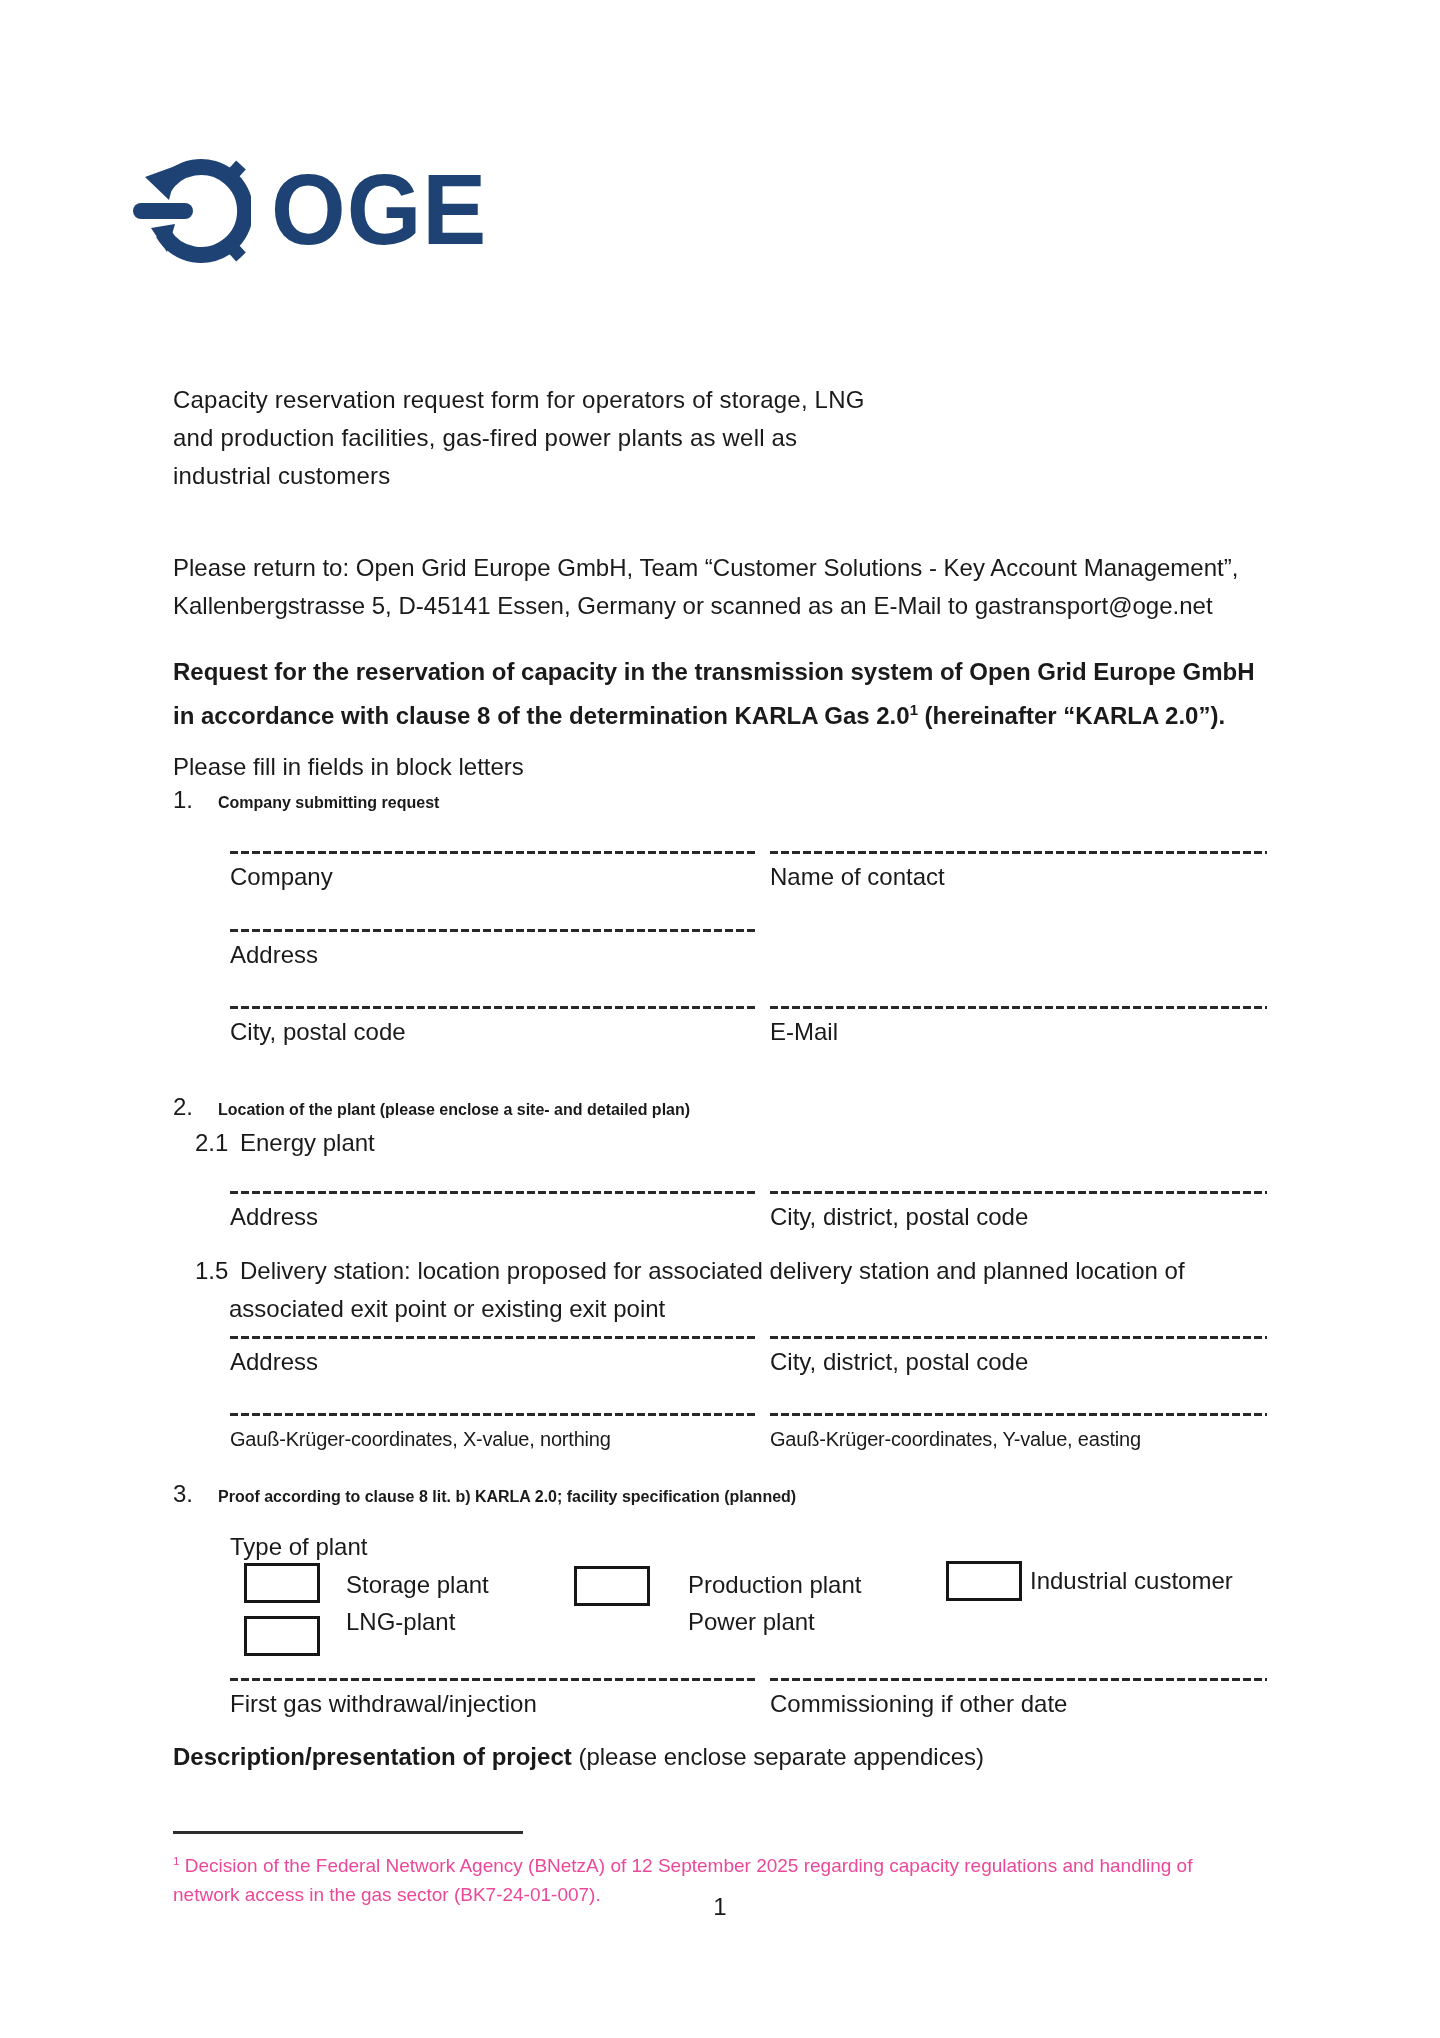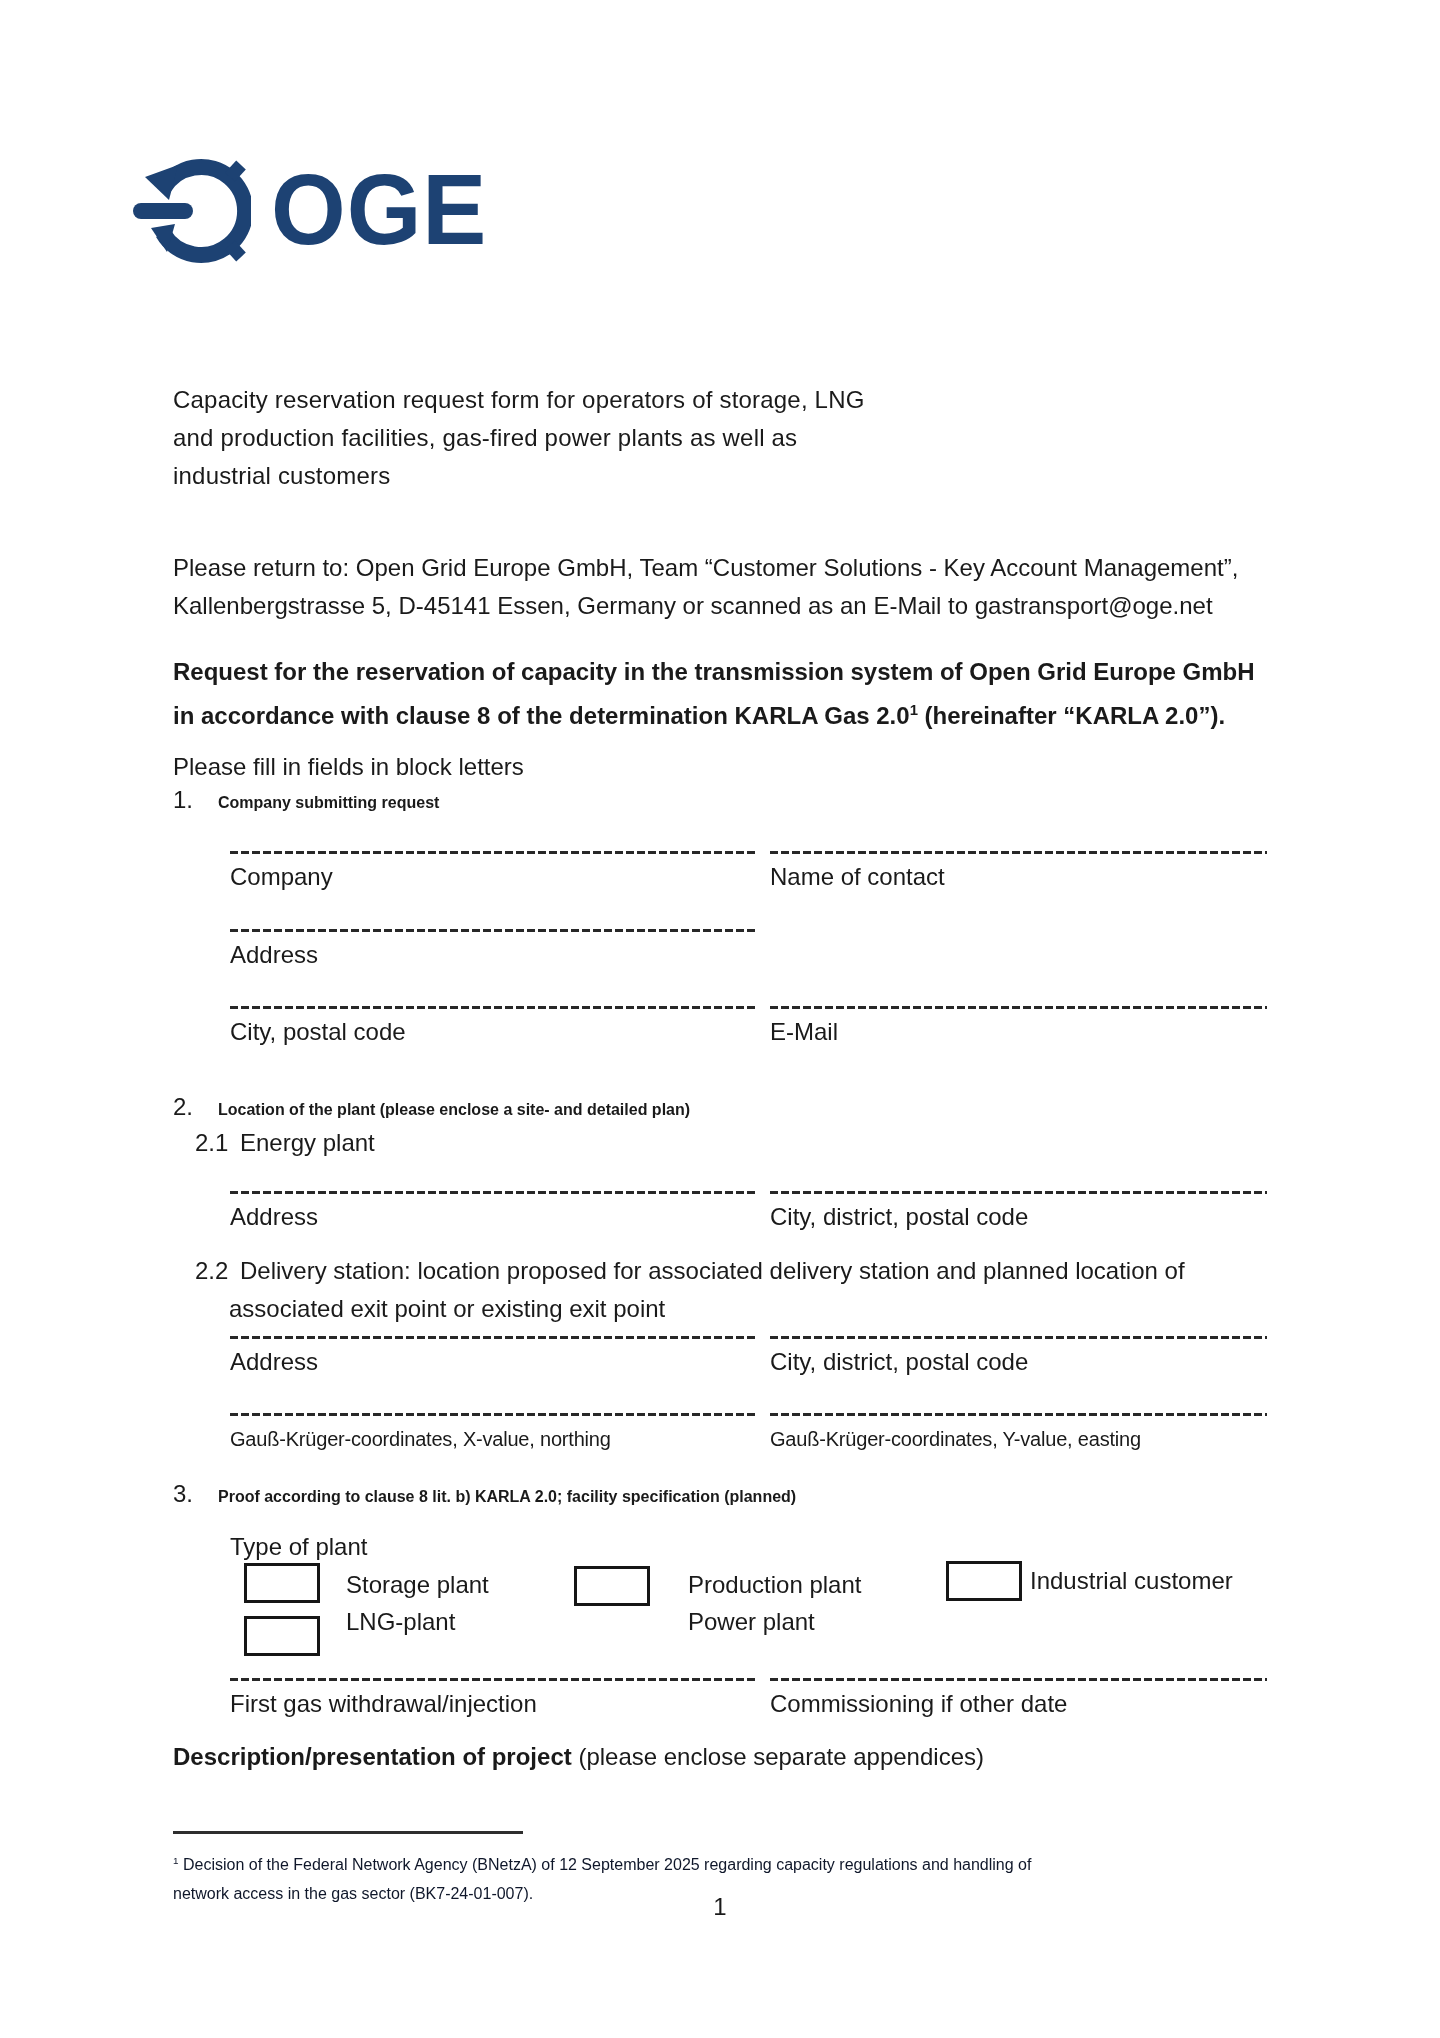--- a/index.html
+++ b/index.html
@@ -33,21 +33,21 @@
   }
   .flabel { margin-top:9px; font-size:24px; line-height:28px; }
   .flabel.sm { font-size:20px; letter-spacing:-0.2px; }
 
   
   .checkbox { position:absolute; width:70px; height:34px; border:3px solid #161616; background:#fff; }
   .cb-label { position:absolute; font-size:24px; line-height:30px; }
 
   
   .foot-divider { position:absolute; height:3px; background:#2e2e2e; }
-  .footnote { font-size:16px; line-height:29px; color:#0f172a; }
+  .footnote { font-size:19px; line-height:29px; color:#ec4899; }
   .page-num { position:absolute; left:0; width:1440px; text-align:center; font-size:24px; }
   sup { font-size:0.62em; }
 </style>
 </head>
 <body>
 
 <div class="page">
 
   <div class="abs logo" style="left:133px; top:148px;">
     <svg width="118" height="124" viewBox="0 0 118 124">
@@ -128,21 +128,21 @@
       <div class="flabel">Address</div>
     </div>
     <div class="fcol r">
       <div class="fill-line"></div>
       <div class="flabel">City, district, postal code</div>
     </div>
   </div>
 
   <div class="abs" style="left:195px; top:1252px; width:1010px;">
     <div class="body-text" style="line-height:38px;">
-      <span class="hnum">2.2</span><span class="hplain">Delivery station: location proposed for associated delivery station and planned location of</span>
+      <span class="hnum">1.5</span><span class="hplain">Delivery station: location proposed for associated delivery station and planned location of</span>
       <div class="hplain" style="margin-left:34px;">associated exit point or existing exit point</div>
     </div>
   </div>
 
   <div class="frow" style="top:1336px;">
     <div class="fcol l">
       <div class="fill-line"></div>
       <div class="flabel">Address</div>
     </div>
     <div class="fcol r">

